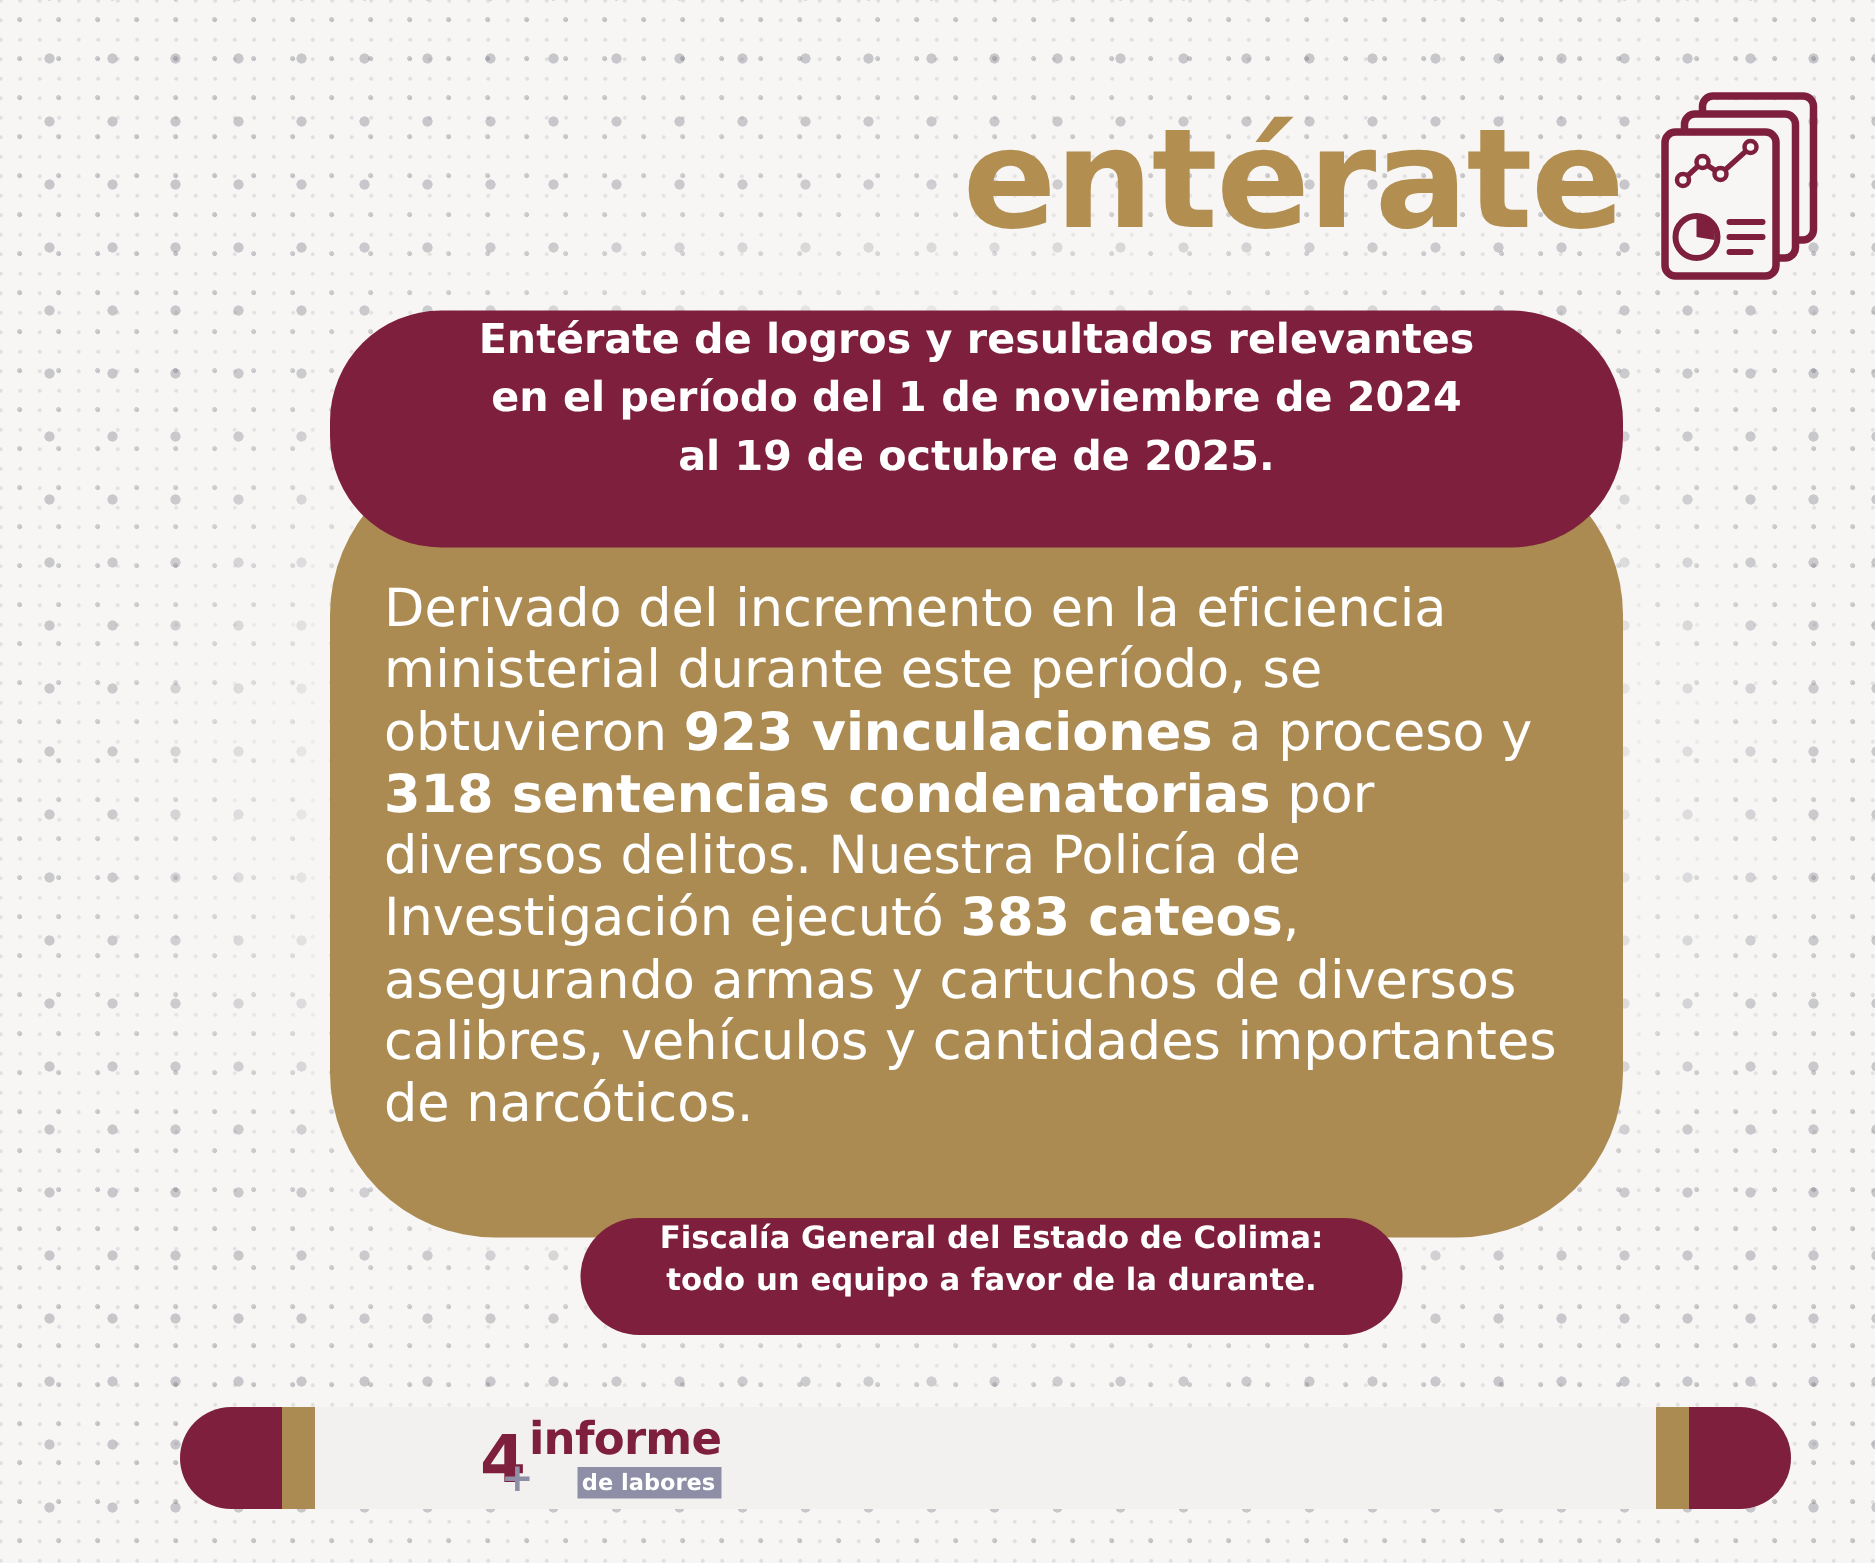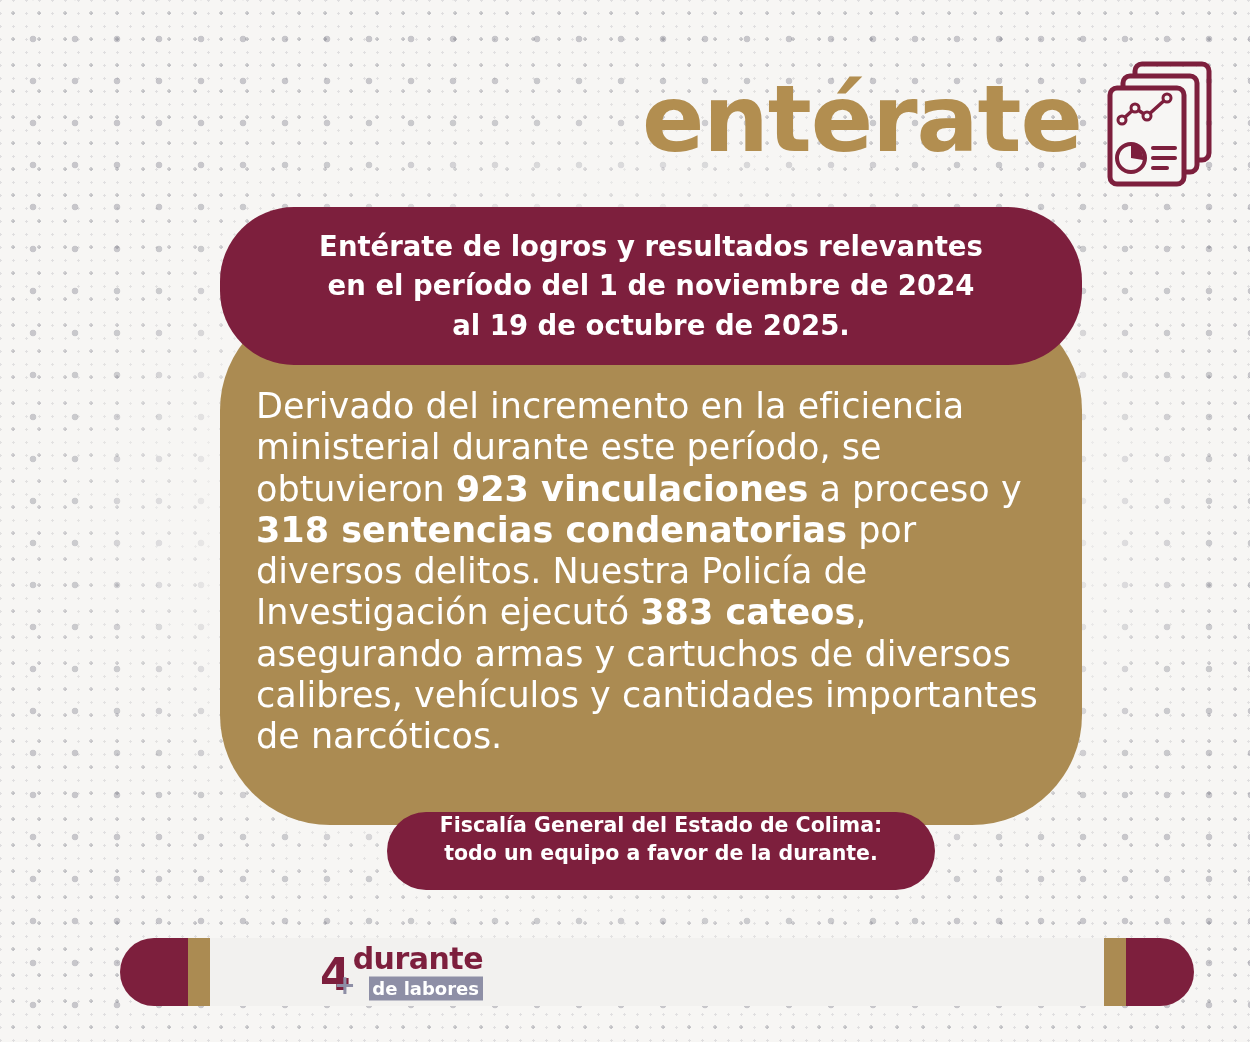--- a/index.html
+++ b/index.html
@@ -83,21 +83,20 @@
   
   .top-pill {
     position: absolute;
     left: 188px;
     top: 207px;
     width: 862px;
     height: 158px;
     background: #7d1f3d;
     border-radius: 74px;
     display: flex;
-    align-items: center;
     justify-content: center;
     z-index: 5;
   }
   .top-pill-text {
     color: #ffffff;
     font-size: 27.5px;
     font-weight: 700;
     line-height: 1.42;
     text-align: center;
     padding: 0 40px;
@@ -227,21 +226,21 @@
     margin-left: 2px;
   }
   .informe-main {
     font-size: 30px;
     font-weight: 700;
     color: #7d1f3d;
     line-height: 1;
     letter-spacing: -0.5px;
   }
   .informe-sub {
-    font-size: 18px;
+    font-size: 15px;
     font-weight: 700;
     color: #ffffff;
     background: #8e8fa6;
     line-height: 1;
     padding: 3px 4px 3px 3px;
     align-self: flex-end;
     margin-top: 3px;
   }
 
   .fge-logo {
@@ -331,21 +330,21 @@
 
     <div class="footer">
       <div class="footer-cap-left"></div>
       <div class="footer-bar-left"></div>
       <div class="footer-middle">
 
         <div class="informe-logo">
           <div class="informe-num">4</div>
           <div class="informe-plus">+</div>
           <div class="informe-words">
-            <div class="informe-main">durante</div>
+            <div class="informe-main">informe</div>
             <div class="informe-sub">de labores</div>
           </div>
         </div>
 
 
       </div>
       <div class="footer-bar-right"></div>
       <div class="footer-cap-right"></div>
     </div>
 

